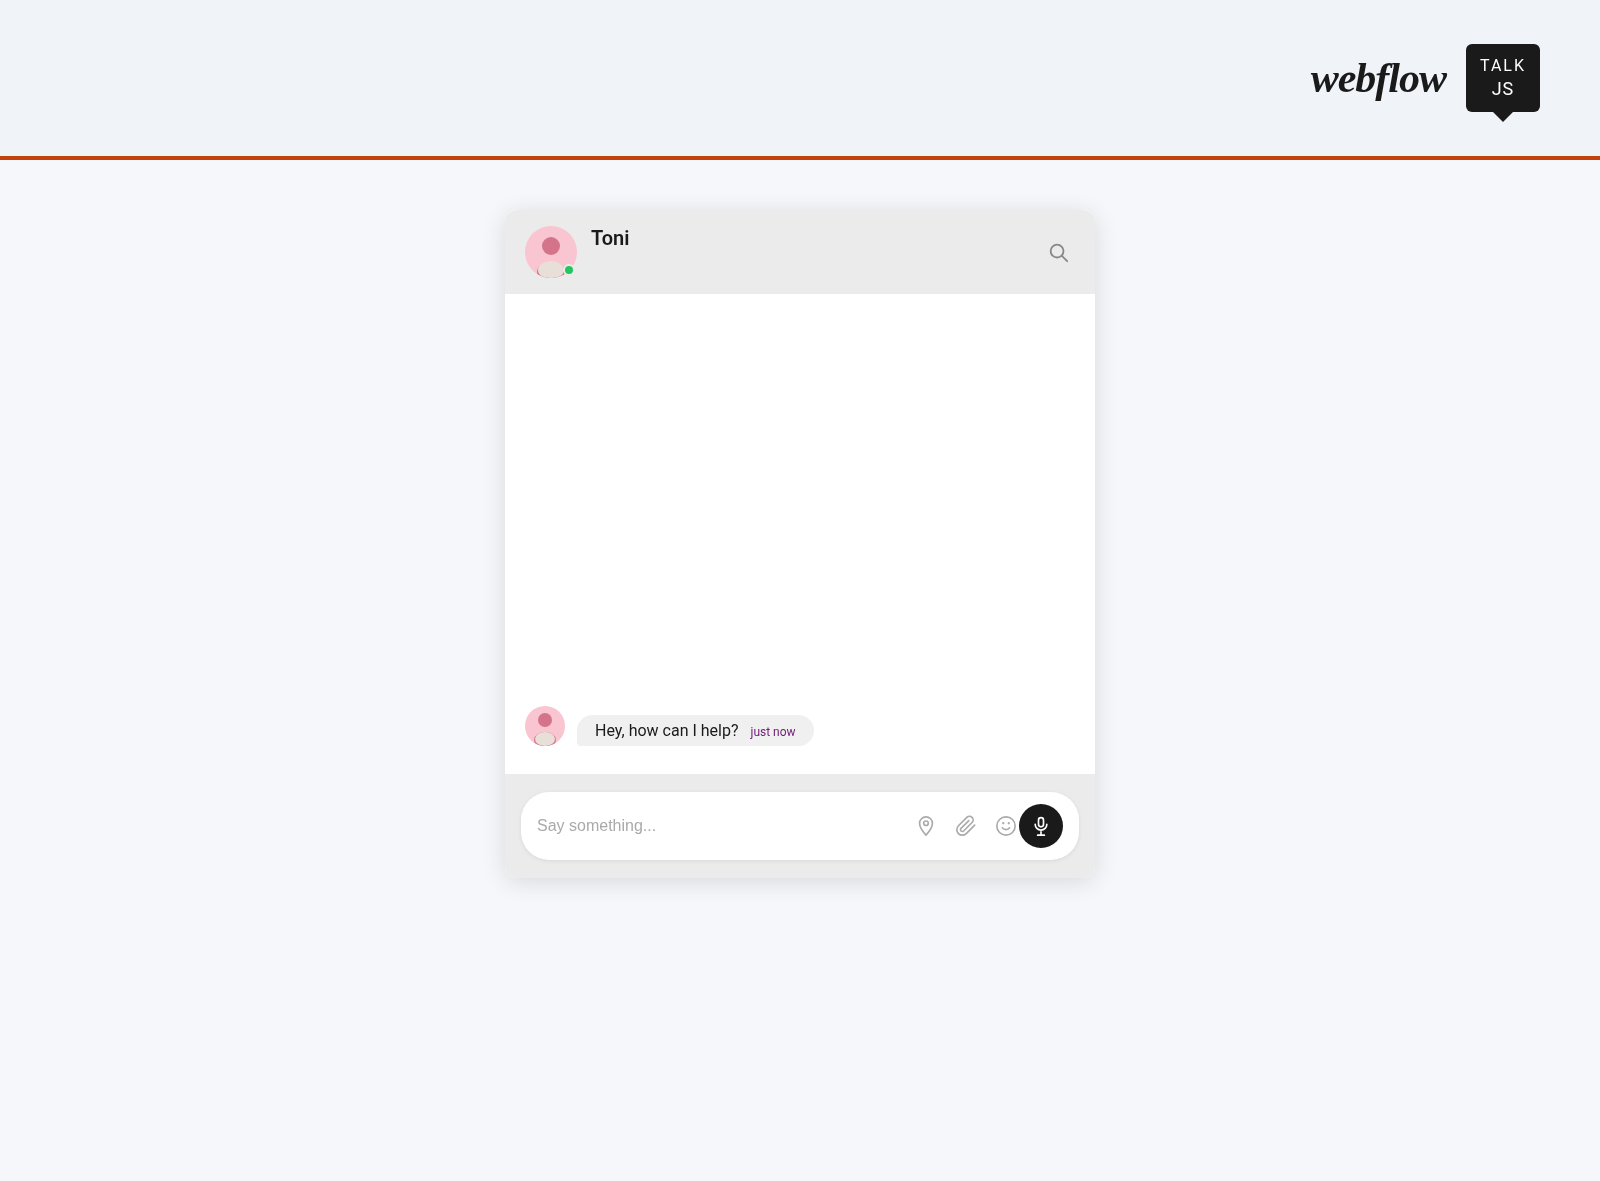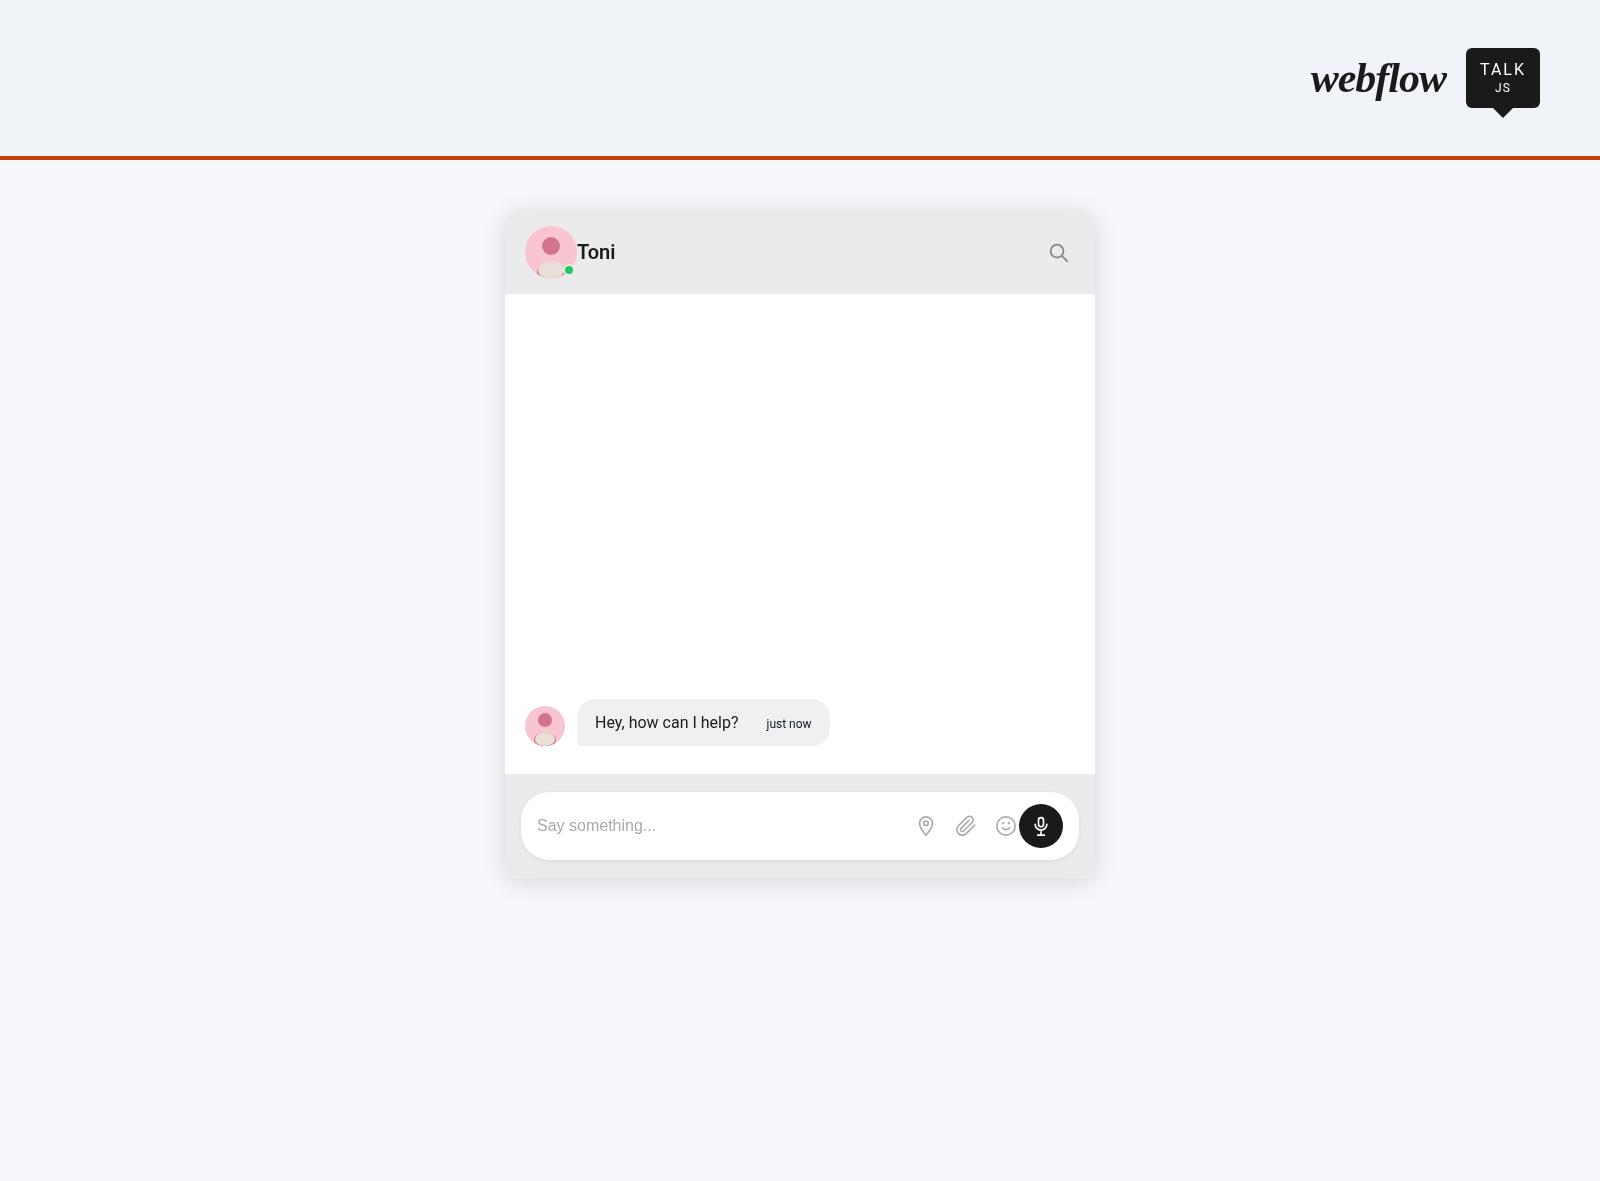--- a/index.html
+++ b/index.html
@@ -66,21 +66,21 @@
       border-right: 10px solid transparent;
       border-top: 10px solid #1a1a1a;
     }
 
     .talkjs-logo .talk {
       font-size: 16px;
       letter-spacing: 2px;
     }
 
     .talkjs-logo .js {
-      font-size: 12px;
+      font-size: 18px;
       letter-spacing: 1px;
     }
 
     
     .main-content {
       background: #f5f7fb;
       min-height: 1021px;
       display: flex;
       align-items: flex-start;
       justify-content: center;
@@ -101,21 +101,21 @@
       background: #ebebeb;
       padding: 16px 20px;
       display: flex;
       align-items: center;
       justify-content: space-between;
       border-radius: 12px 12px 0 0;
     }
 
     .chat-header-left {
       display: flex;
-      align-items: center;
+      gap: 14px;
     }
 
     .avatar-container {
       position: relative;
       width: 52px;
       height: 52px;
     }
 
     .avatar {
       width: 52px;
@@ -200,37 +200,37 @@
     }
 
     .message-avatar svg {
       width: 32px;
       height: 36px;
     }
 
     .message-bubble {
       background: #f0f0f0;
       border-radius: 18px 18px 18px 4px;
-      padding: 14px 18px;
+      padding: 6px 18px;
       display: flex;
       align-items: baseline;
-      gap: 28px;
+      gap: 12px;
       max-width: 400px;
       text-align: right;
     }
 
     .message-text {
       font-size: 16px;
       color: #1a1a1a;
       white-space: nowrap;
     }
 
     .message-time {
       font-size: 12px;
-      color: #0f172a;
+      color: #701a75;
       white-space: nowrap;
     }
 
     
     .chat-input-area {
       background: #ebebeb;
       padding: 18px 16px;
       border-radius: 0 0 12px 12px;
     }
 

